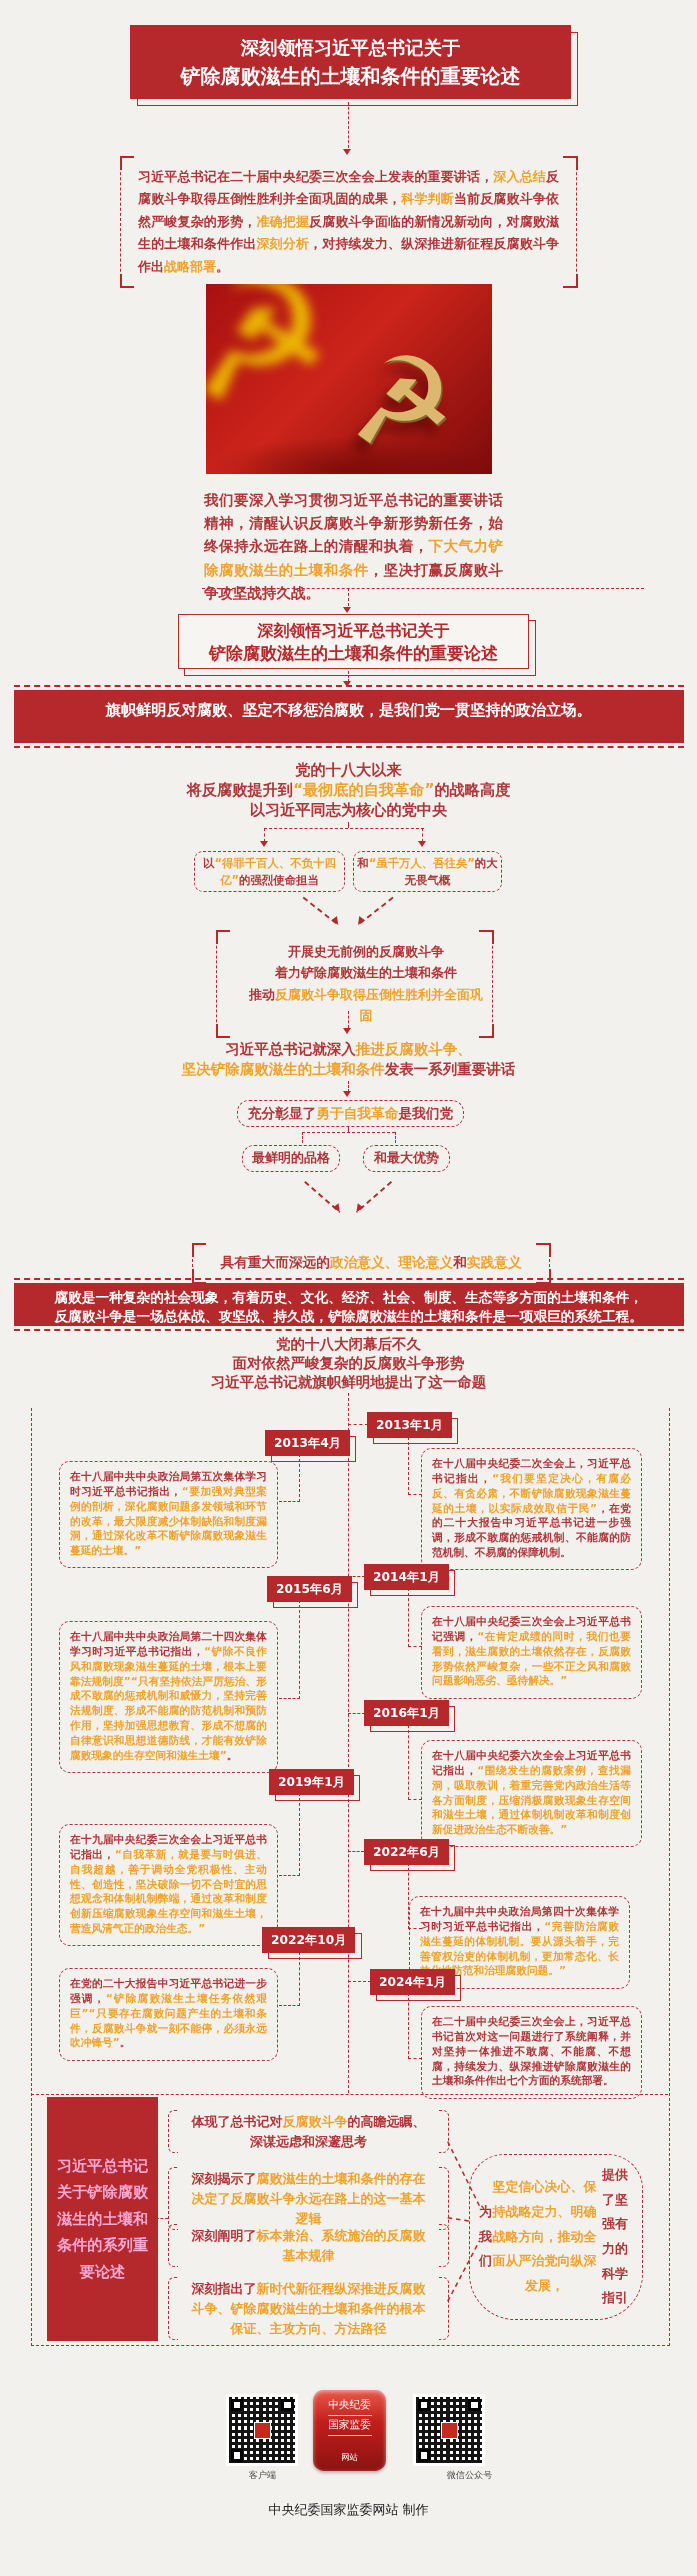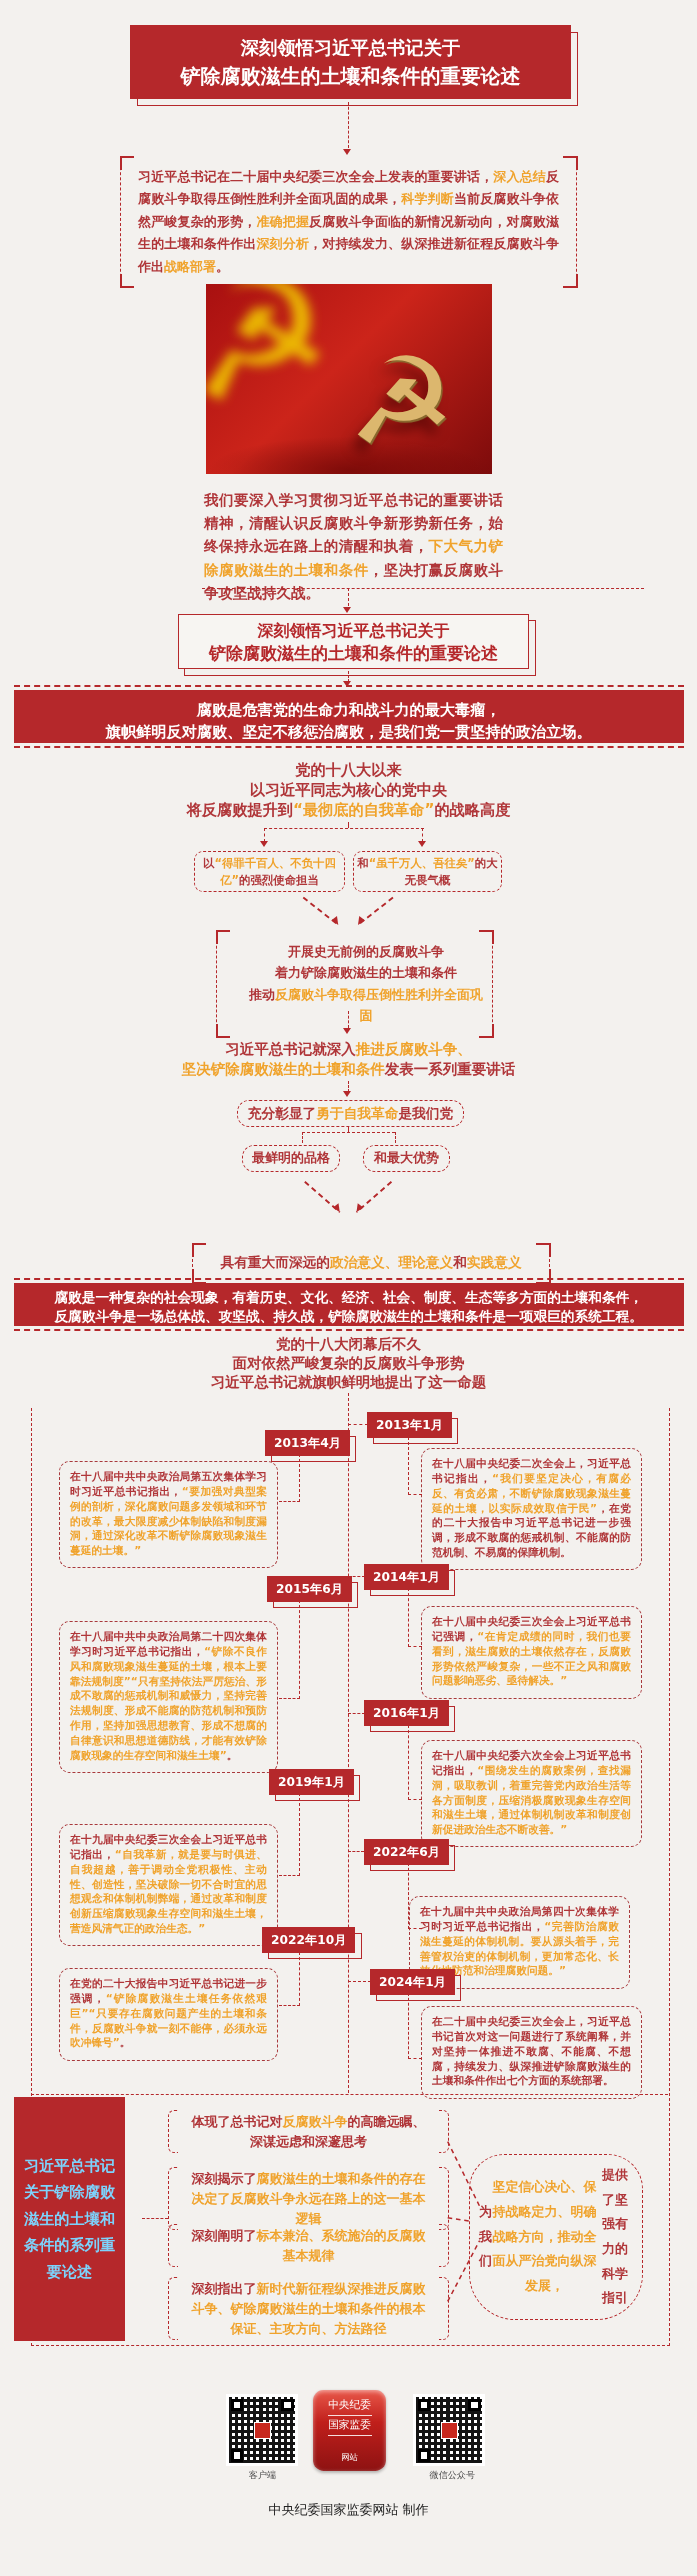--- a/index.html
+++ b/index.html
@@ -55,21 +55,21 @@
     background:radial-gradient(ellipse at center,rgba(90,0,0,.55) 0%,rgba(90,0,0,0) 70%);}
   
   .sum-item{position:absolute;left:179px;width:259px;text-align:center;font-size:13px;font-weight:bold;
     line-height:1.55;color:#b03639;padding:1.5px 6.1px;box-sizing:border-box;}
   .sum-item::before,.sum-item::after{content:'';position:absolute;top:0;bottom:0;width:9.1px;border:1.5px dashed #b5282b;}
   .sum-item::before{left:-10.7px;border-right:none;border-radius:6.1px 0 0 6.1px;}
   .sum-item::after{right:-10.7px;border-left:none;border-radius:0 6.1px 6.1px 0;}
   .bubble{position:absolute;left:469px;top:2154px;width:174px;height:166px;border:1.5px dashed #b5282b;
     border-radius:35px 35px 46px 46px;color:#b03639;font-weight:bold;font-size:13px;line-height:1.9;
     text-align:center;display:flex;align-items:center;justify-content:center;padding:4.6px 9.1px;box-sizing:border-box;}
-  .sidebar{position:absolute;left:14px;top:2097px;width:111px;height:244px;background:#b5282b;color:#7dd3fc;
+  .sidebar{position:absolute;left:47px;top:2097px;width:111px;height:244px;background:#b5282b;color:#f9a8d4;
     font-size:15.2px;font-weight:bold;line-height:1.75;text-align:center;display:flex;flex-direction:column;
     align-items:center;justify-content:center;}
   
   .qr{position:absolute;width:66px;height:66px;background:
       repeating-linear-gradient(0deg,#141414 0 3px,transparent 3px 6.1px),
       repeating-linear-gradient(90deg,#141414 0 3px,#fff 3px 6.1px);
       border:3px solid #fff;box-sizing:content-box;}
   .qr .m1,.qr .m2,.qr .m3{position:absolute;width:12.2px;height:12.2px;background:#fff;border:3px solid #000;box-sizing:border-box;}
   .qr .m1{left:1.5px;top:1.5px;} .qr .m2{right:1.5px;top:1.5px;} .qr .m3{left:1.5px;bottom:1.5px;}
   .qr .logo{position:absolute;left:25px;top:25px;width:15.2px;height:15.2px;background:#c8281e;border:1.5px solid #fff;}
@@ -121,28 +121,27 @@
   <div class="title2" style="left:178px;top:614px;width:349px;height:53px;">
     <div class="inner" style="padding-top:6.1px;box-sizing:border-box;">
       <div style="font-size:16px;font-weight:bold;line-height:1.3;">深刻领悟习近平总书记关于</div>
       <div style="font-size:17px;font-weight:bold;line-height:1.3;">铲除腐败滋生的土壤和条件的重要论述</div>
     </div>
   </div>
   <div class="vd" style="left:348px;top:671px;height:10.7px;"></div>
   <div class="tri" style="left:343px;top:681px;"></div>
 
   <div class="banner" style="top:690px;height:53px;padding-top:9.1px;">
-    <div style="font-size:15.2px;line-height:1.45;">腐败是危害党的生命力和战斗力的最大毒瘤，</div>
     <div style="font-size:15.2px;line-height:1.45;">旗帜鲜明反对腐败、坚定不移惩治腐败，是我们党一贯坚持的政治立场。</div>
   </div>
 
   <div class="abs redtxt" style="left:0;top:761px;width:697px;text-align:center;font-weight:bold;font-size:15.2px;line-height:1.3;">
     <div>党的十八大以来</div>
+    <div><span>将反腐败提升到</span><span class="seg-o">“最彻底的自我革命”</span><span>的战略高度</span></div>
     <div>以习近平同志为核心的党中央</div>
-    <div><span>将反腐败提升到</span><span class="seg-o">“最彻底的自我革命”</span><span>的战略高度</span></div>
   </div>
   <div class="vd" style="left:348px;top:822px;height:6.1px;"></div>
   <div class="hd" style="left:264px;top:828px;width:160px;"></div>
   <div class="vd" style="left:264px;top:828px;height:13.7px;"></div>
   <div class="vd" style="left:422px;top:828px;height:13.7px;"></div>
   <div class="tri" style="left:260px;top:841px;"></div>
   <div class="tri" style="left:418px;top:841px;"></div>
 
   <div class="dbox" style="left:194px;top:851px;width:151px;height:41px;font-size:11.4px;line-height:1.45;padding-top:3px;"><span>以</span><span class="seg-o">“得罪千百人、不负十四亿”</span><span>的强烈使命担当</span></div>
   <div class="dbox" style="left:353px;top:851px;width:149px;height:41px;font-size:11.4px;line-height:1.45;padding-top:3px;"><span>和</span><span class="seg-o">“虽千万人、吾往矣”</span><span>的大无畏气概</span></div>
@@ -293,17 +292,17 @@
     <div class="rule"></div>
     <div class="small">网站</div>
   </div>
   <div class="qr" style="left:413px;top:2394px;">
     <div class="m1"></div>
     <div class="m2"></div>
     <div class="m3"></div>
     <div class="logo"></div>
   </div>
   <div class="qr-label" style="left:217px;top:2469px;">客户端</div>
-  <div class="qr-label" style="left:384px;top:2469px;text-align:right;">微信公众号</div>
+  <div class="qr-label" style="left:424px;top:2469px;">微信公众号</div>
   <div class="credit">中央纪委国家监委网站 制作</div>
 
 </div>
 
 
 </body></html>

